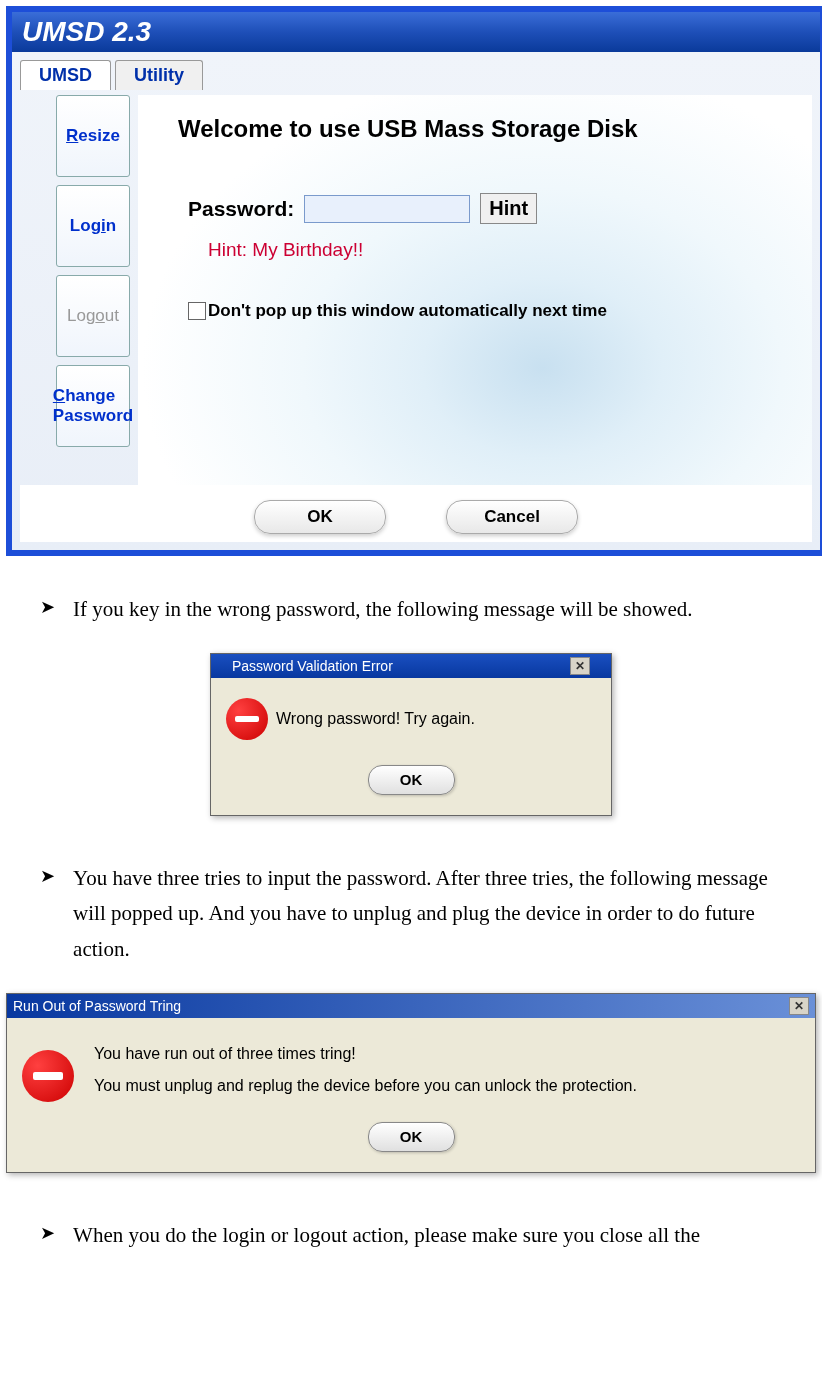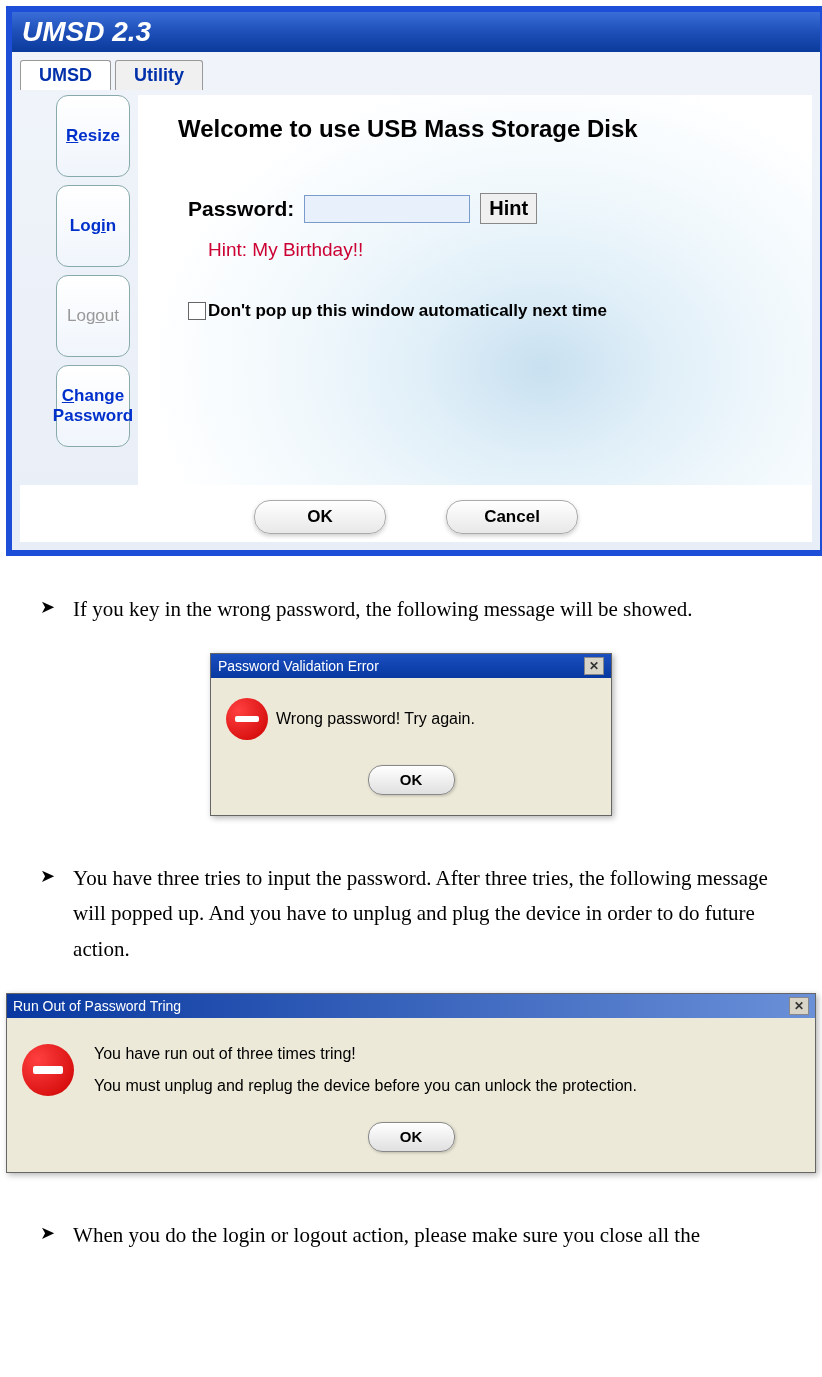--- a/index.html
+++ b/index.html
@@ -62,23 +62,22 @@
 .side-btn {
   background: linear-gradient(to bottom, #ffffff 0%, #f0f5fc 100%);
   border: 1px solid #8aa;
   height: 80px;
   display: flex;
   align-items: center;
   justify-content: center;
   color: #0030cc;
   font-weight: bold;
   font-size: 17px;
-  text-align: center;
-  cursor: pointer;
-  border-radius: 12px;
+  cursor: pointer;
+  border-radius: 3px;
   margin-left: 36px;
 }
 .side-btn.disabled {
   color: #999;
   font-weight: normal;
   cursor: default;
 }
 .main-panel {
   flex: 1;
   background: radial-gradient(ellipse 400px 300px at 60% 70%, #c8e0f0 0%, #e0eff8 30%, #f0f8fc 60%, #ffffff 100%);
@@ -182,21 +181,21 @@
   width: 400px;
   margin: 5px auto 15px auto;
   border: 1px solid #666;
   background: #ece9d8;
   box-shadow: 2px 2px 6px rgba(0,0,0,0.3);
 }
 .dialog1-title {
   background: linear-gradient(to bottom, #1a4fc0 0%, #0838a0 100%);
   color: #fff;
   font-size: 14px;
-  padding: 3px 7px;
+  padding: 3px 21px;
   display: flex;
   justify-content: space-between;
   align-items: center;
 }
 .close-x {
   background: #d8d4c8;
   border: 1px solid #888;
   width: 18px;
   height: 16px;
   display: flex;
@@ -266,21 +265,21 @@
   color: #fff;
   font-size: 14px;
   padding: 3px 6px;
   display: flex;
   justify-content: space-between;
   align-items: center;
 }
 .dialog2-body {
   padding: 20px 15px 10px 15px;
   display: flex;
-  align-items: center;
+  align-items: flex-end;
   gap: 20px;
 }
 .error-icon-lg {
   width: 52px;
   height: 52px;
   border-radius: 50%;
   background: radial-gradient(circle at 30% 30%, #ff4040, #cc0000);
   display: flex;
   align-items: center;
   justify-content: center;

